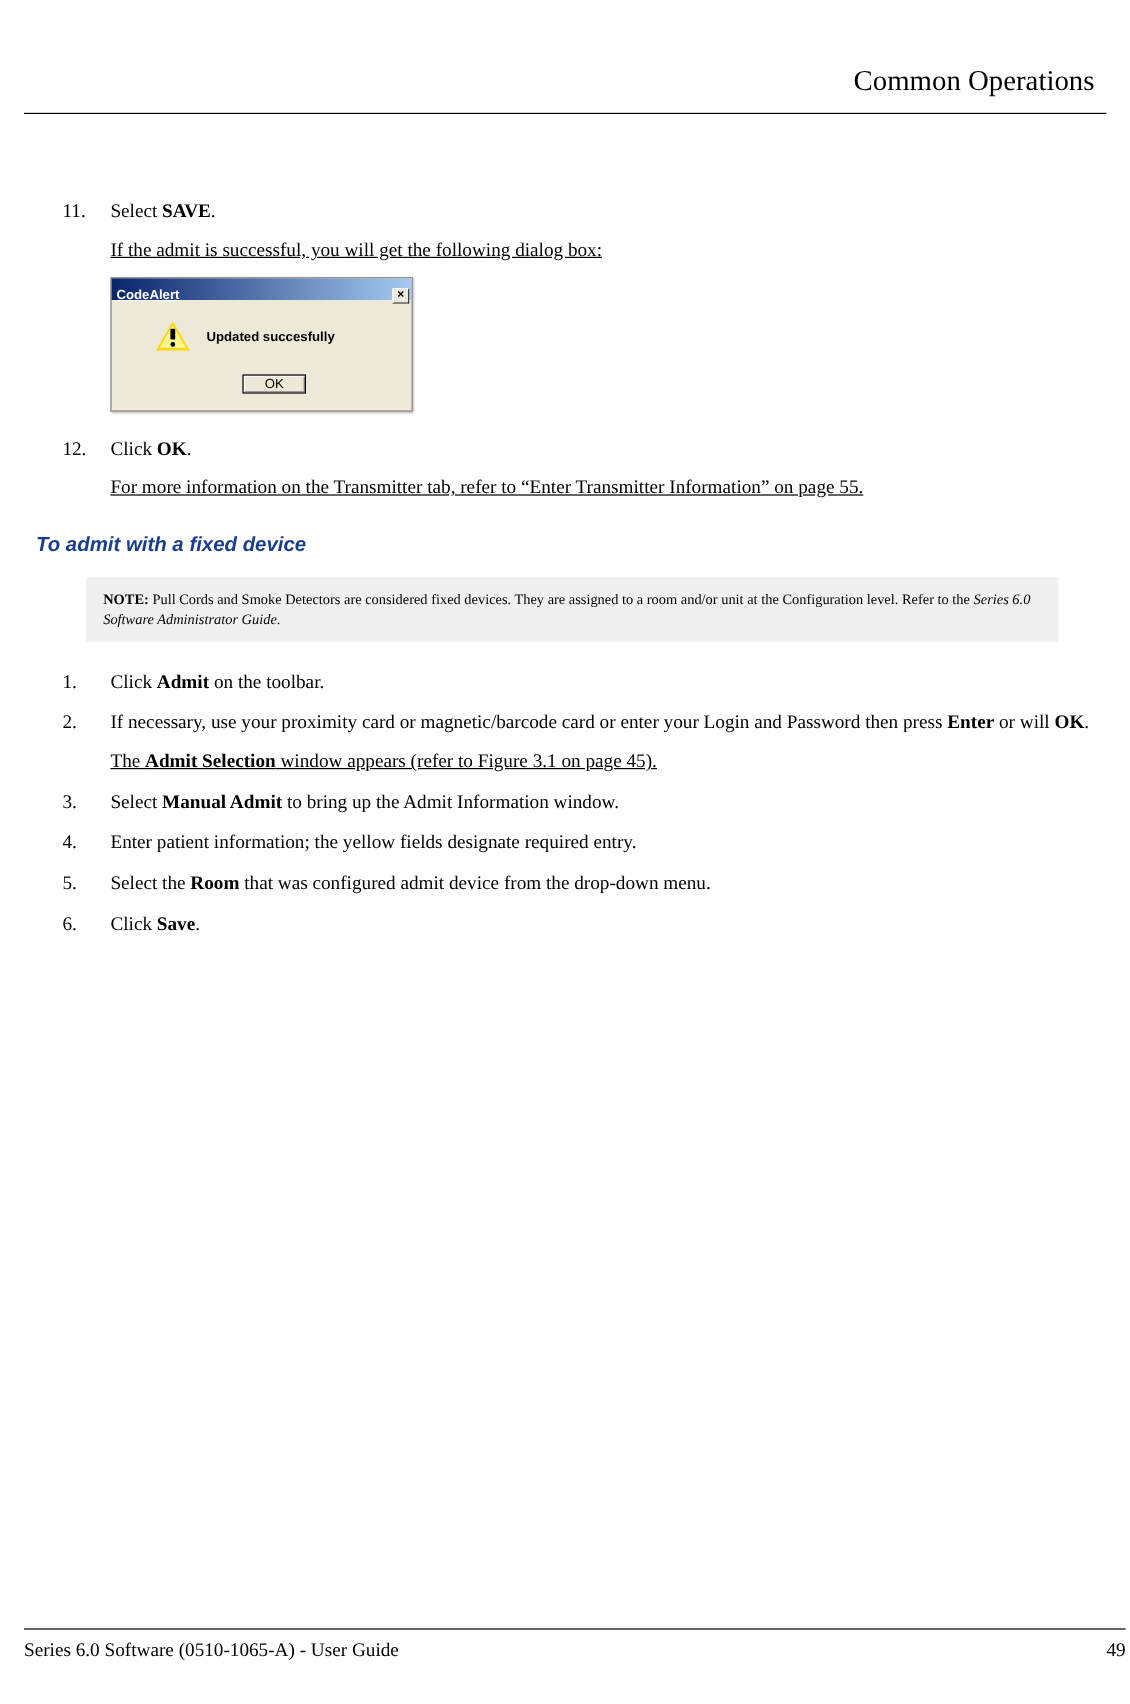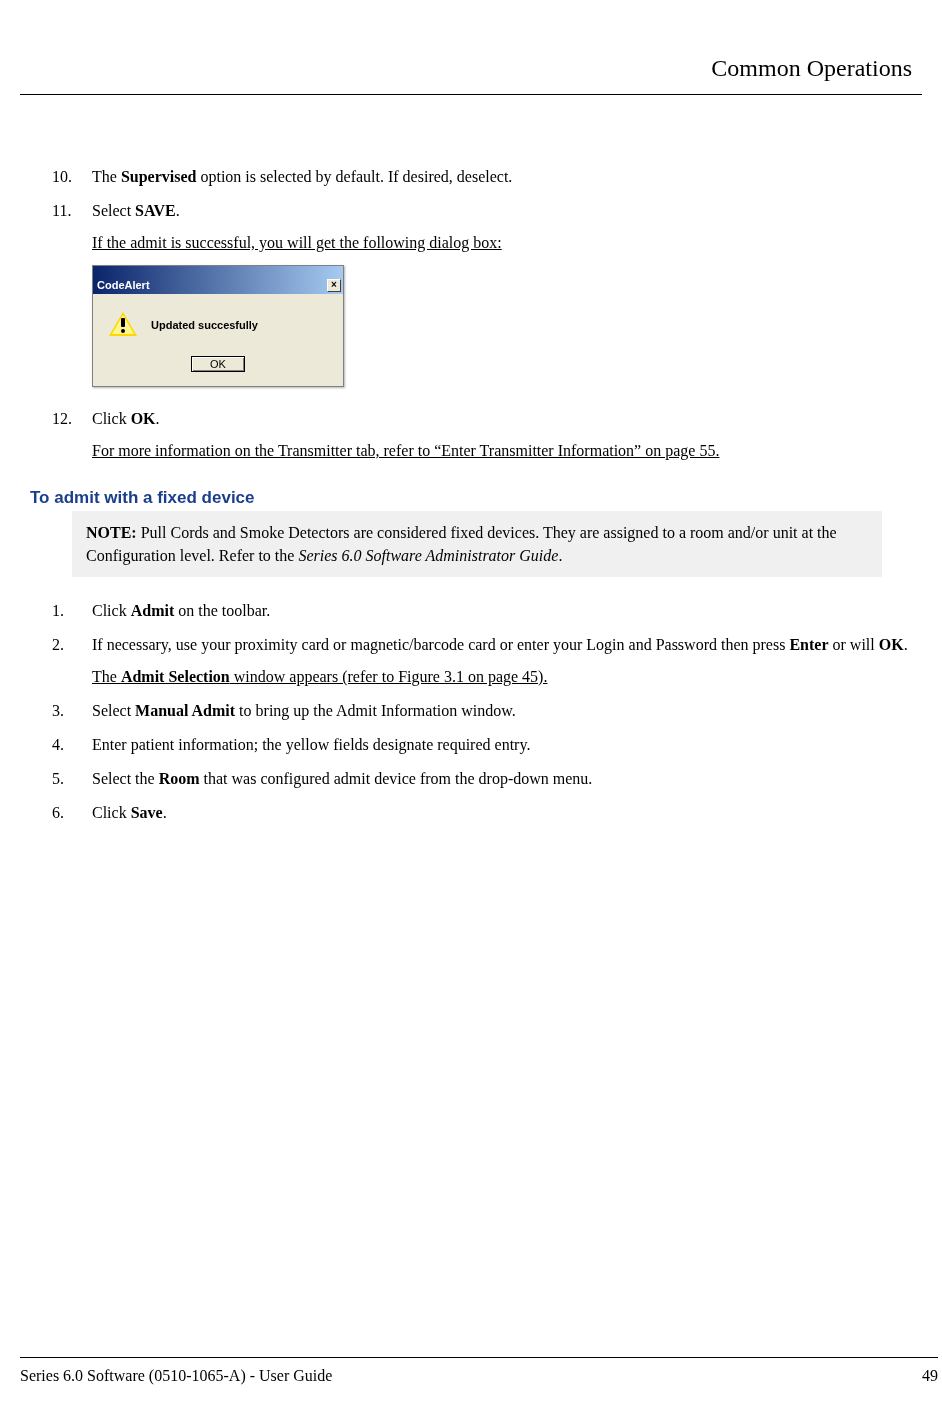--- a/index.html
+++ b/index.html
@@ -66,21 +66,22 @@
       box-shadow: 1px 1px 2px rgba(0,0,0,0.3);
     }
     .dialog-titlebar {
       background: linear-gradient(to right, #0a246a, #a6caf0);
       color: #fff;
       font-weight: bold;
       padding: 12px 2px 2px 4px;
       display: flex;
       justify-content: space-between;
       align-items: center;
-      height: 28px;
+      height: 18px;
+      text-decoration: underline;
     }
     .dialog-title {
       font-size: 11px;
     }
     .dialog-close-btn {
       background: #ece9d8;
       border: 1px solid #fff;
       border-right-color: #404040;
       border-bottom-color: #404040;
       width: 14px;
@@ -90,20 +91,21 @@
       font-weight: bold;
       text-align: center;
       line-height: 10px;
       font-family: Arial, sans-serif;
     }
     .dialog-body {
       padding: 18px 10px 14px 10px;
       display: flex;
       flex-direction: column;
       align-items: center;
+      margin-left: 21px;
     }
     .dialog-content-row {
       display: flex;
       align-items: center;
       width: 100%;
       padding-left: 6px;
       margin-bottom: 18px;
     }
     .warning-icon {
       width: 28px;
@@ -166,28 +168,30 @@
       font-size: 11px;
       font-family: Tahoma, Arial, sans-serif;
       box-shadow: inset 1px 1px 0 #fff, inset -1px -1px 0 #808080;
     }
     .section-heading {
       font-family: Arial, Helvetica, sans-serif;
       font-weight: bold;
       font-size: 17px;
       color: #1a3e8c;
       margin-top: 22px;
+      margin-bottom: 14px;
+      font-style: italic;
     }
     .note-box {
       background: #f0f0f0;
       padding: 10px 14px;
       margin-left: 42px;
       margin-right: 40px;
       margin-bottom: 22px;
-      font-size: 16px;
+      font-size: 12px;
       line-height: 1.45;
     }
     .note-label {
       font-weight: bold;
       font-variant: small-caps;
     }
     .footer {
       position: absolute;
       bottom: 32px;
       left: 20px;
@@ -204,26 +208,20 @@
     }
   </style>
 </head>
 <body>
 
 <div class="header-right">Common Operations</div>
 <div class="header-line"></div>
 
 <div class="main-content">
 
-  <div class="ol-item">
-    <div class="num">10.</div>
-    <div class="content">
-      <span>The </span><span class="bold">Supervised</span><span> option is selected by default. If desired, deselect.</span>
-    </div>
-  </div>
 
   <div class="ol-item">
     <div class="num">11.</div>
     <div class="content">
       <div>
         <span>Select </span><span class="bold">SAVE</span><span>.</span>
       </div>
       <div class="followup">If the admit is successful, you will get the following dialog box:</div>
 
       <div class="dialog-wrapper">

